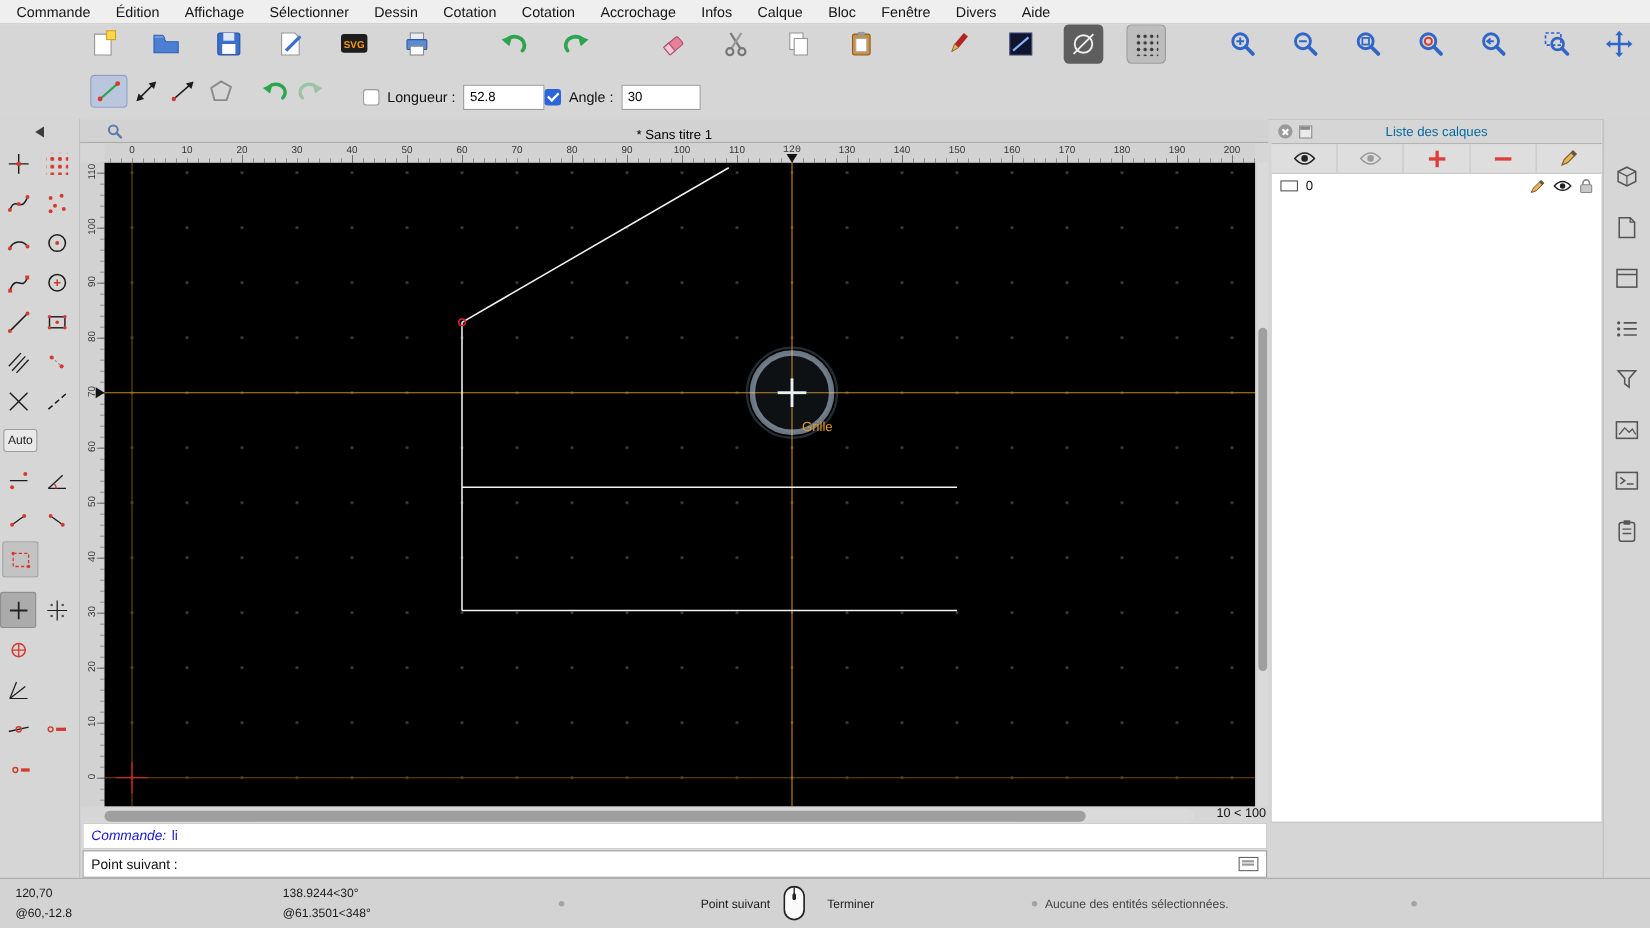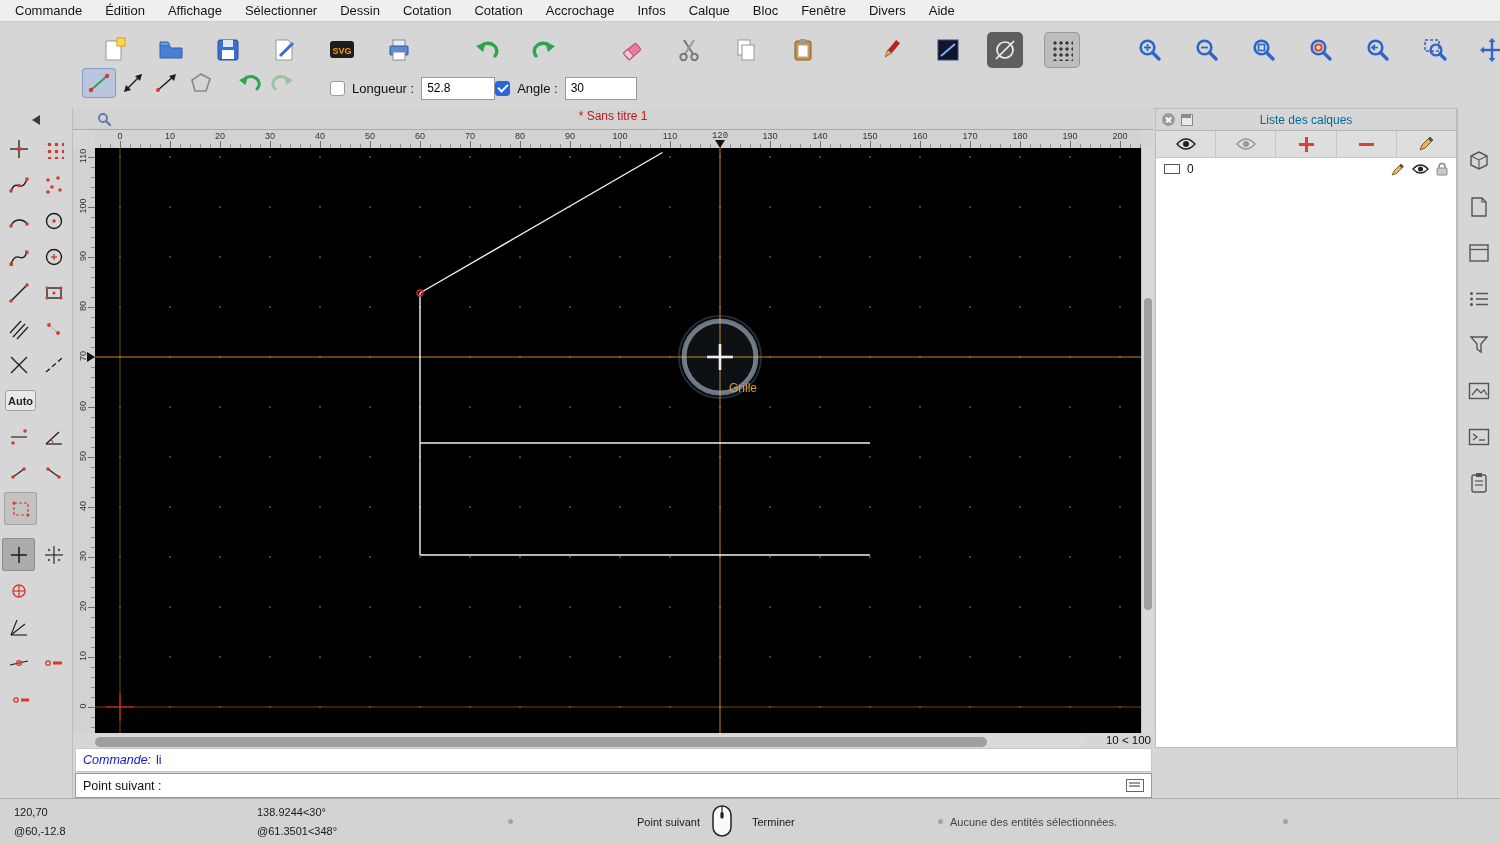--- a/index.html
+++ b/index.html
@@ -4,21 +4,21 @@
 <style>
   * { margin:0; padding:0; box-sizing:border-box; }
   html,body { width:1500px; height:844px; overflow:hidden; }
   body { font-family:"Liberation Sans","DejaVu Sans",sans-serif; font-size:12px; color:#111; background:#d6d6d6; position:relative; }
 
   
   #menubar { position:absolute; top:0; left:0; right:0; height:22px; background:#efefef; border-bottom:1px solid #cfcfcf; display:flex; align-items:center; gap:23px; padding-left:15px; font-size:13px; color:#151515; z-index:5; }
   .menu-item { cursor:default; white-space:nowrap; }
 
   
-  #toolbar1 { position:absolute; top:22px; left:0; right:0; height:46px; background:#d6d6d6; display:flex; align-items:flex-end; gap:21px; padding-left:96px; }
+  #toolbar1 { position:absolute; top:22px; left:0; right:0; height:46px; background:#d6d6d6; display:flex; align-items:flex-start; gap:21px; padding-left:76px; }
   .tbtn { width:36px; height:36px; min-width:36px; display:flex; align-items:center; justify-content:center; border-radius:5px; }
   .tbtn.pressed-dark { background:#5e5e5e; }
   .tbtn.pressed-light { background:#bdbdbd; box-shadow:inset 0 0 0 1px #9a9a9a; }
   .tgap { width:10px; min-width:10px; }
   .dots16 { width:22px; height:22px; background-image:radial-gradient(circle,#3a3a3a 1.4px,transparent 1.9px); background-size:6px 6px; background-position:1px 1px; }
 
   
   #toolbar2 { position:absolute; top:68px; left:0; right:0; height:41px; background:#d6d6d6; border-bottom:1px solid #c2c2c2; display:flex; padding-left:82px; }
   #toolbar2-left { position:absolute; left:0; top:68px; width:73px; height:41px; border-right:1px solid #c2c2c2; display:flex; align-items:center; justify-content:center; }
   .cur-tool { width:58px; height:28px; background:#fff; border:1px solid #bfbfbf; border-radius:6px; display:flex; align-items:center; justify-content:center; }
@@ -27,31 +27,31 @@
   .opt-group { display:flex; align-items:center; gap:7px; font-size:13px; }
   .cb { width:15px; height:15px; border:1px solid #9a9a9a; border-radius:3px; background:#fff; display:flex; align-items:center; justify-content:center; }
   .cb.checked { background:#2a65d9; border-color:#2a65d9; }
   .cb.checked::after { content:""; width:8px; height:4px; border-left:2px solid #fff; border-bottom:2px solid #fff; transform:rotate(-45deg); margin-bottom:3px; }
   .num-input { width:74px; height:23px; border:1px solid #9a9a9a; background:#fff; font-family:inherit; font-size:12px; padding:0 5px; }
 
   
   #left-palette { position:absolute; left:0; top:108px; width:73px; height:690px; background:#d6d6d6; border-right:1px solid #bdbdbd; }
   .collapse-row { height:24px; display:flex; align-items:center; justify-content:center; }
   .tri-left { width:0; height:0; border-top:5px solid transparent; border-bottom:5px solid transparent; border-right:8px solid #3c3c3c; }
-  #palette-grid { display:flex; flex-direction:column; align-items:center; gap:3px;font-weight:bold; }
+  #palette-grid { display:flex; flex-direction:column; gap:3px; }
   .prow { display:flex; gap:2px; }
   .pcell { width:33px; height:33px; display:flex; align-items:center; justify-content:center; border-radius:3px; }
   .pcell.pressed { background:#ababab; box-shadow:inset 0 0 0 1px #8e8e8e; }
   .pcell.pressed-light { background:#c3c3c3; box-shadow:inset 0 0 0 1px #a2a2a2; }
   .auto-btn { width:31px; height:21px; background:#e9e9e9; border:1px solid #9f9f9f; border-radius:3px; font-size:11px; display:flex; align-items:center; justify-content:center; color:#222; }
   .red-dots9 { width:20px; height:20px; background-image:radial-gradient(circle,#d43b2d 1.6px,transparent 2.1px); background-size:7px 7px; background-position:2px 2px; }
 
   
   #doc-area { position:absolute; left:73px; top:108px; width:1080px; height:640px; background:#d6d6d6; }
-  #doc-titlebar { position:absolute; left:0; top:1px; width:1080px; height:21px; background:#d2d2d2; border-bottom:1px solid #ababab; display:flex; align-items:flex-start; justify-content:center; font-size:12px; color:#b91c1c; }
+  #doc-titlebar { position:absolute; left:0; top:1px; width:1080px; height:21px; background:#d2d2d2; border-bottom:1px solid #ababab; display:flex; align-items:flex-end; justify-content:center; font-size:12px; color:#000000; }
   #doc-zoom-icon { position:absolute; left:24px; top:3px; }
   #ruler-top { position:absolute; left:22px; top:22px; width:1046px; height:18px; background:#d2d2d2;
      background-image:linear-gradient(to right,#707070 1px,transparent 1px),linear-gradient(to right,#8d8d8d 1px,transparent 1px);
      background-size:50px 7px,10px 4px; background-position:25px bottom,25px bottom; background-repeat:repeat-x; }
   .rt-num { position:absolute; top:1px; font-size:9px; color:#333; transform:translateX(-50%); }
   #ruler-top-marker { position:absolute; top:10px; width:0; height:0; border-left:5px solid transparent; border-right:5px solid transparent; border-top:8px solid #111; }
   #ruler-left { position:absolute; left:0; top:40px; width:22px; height:585px; background:#d2d2d2;
      background-image:linear-gradient(to bottom,#707070 1px,transparent 1px),linear-gradient(to bottom,#8d8d8d 1px,transparent 1px);
      background-size:7px 50px,4px 10px; background-position:right 9px,right 9px; background-repeat:repeat-y; }
   .rl-num { position:absolute; left:1px; width:18px; font-size:9px; color:#333; text-align:center; transform:rotate(-90deg); }

